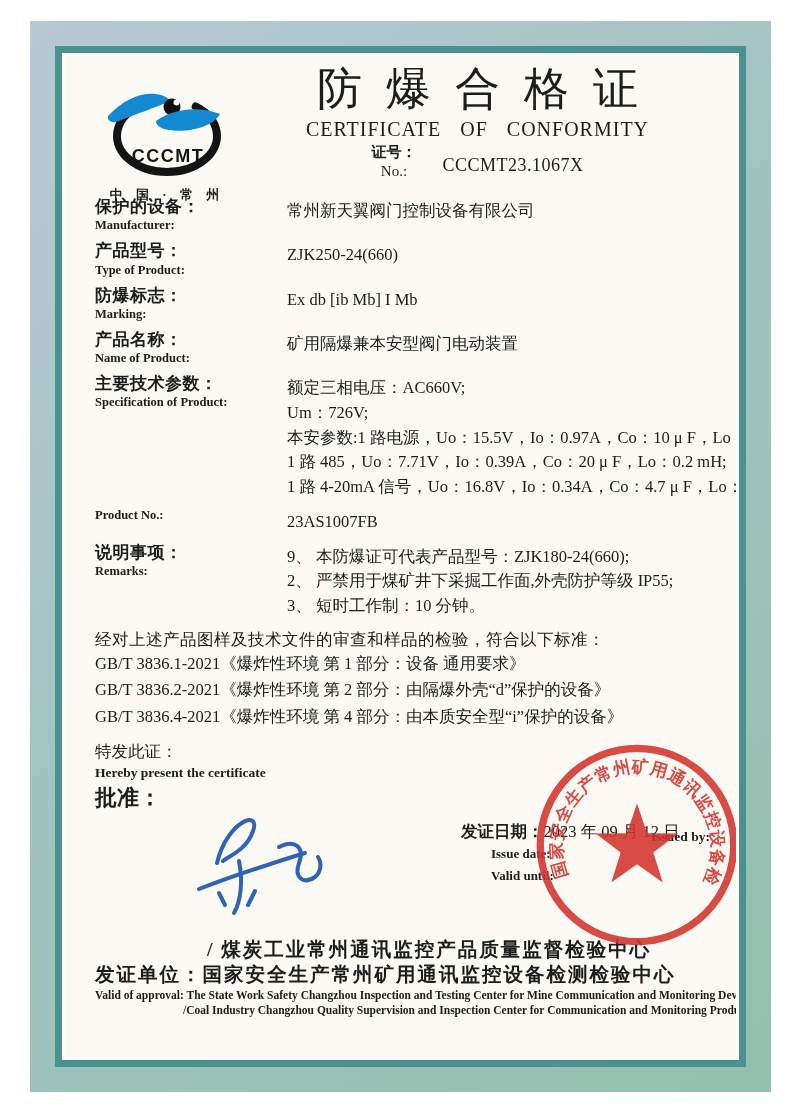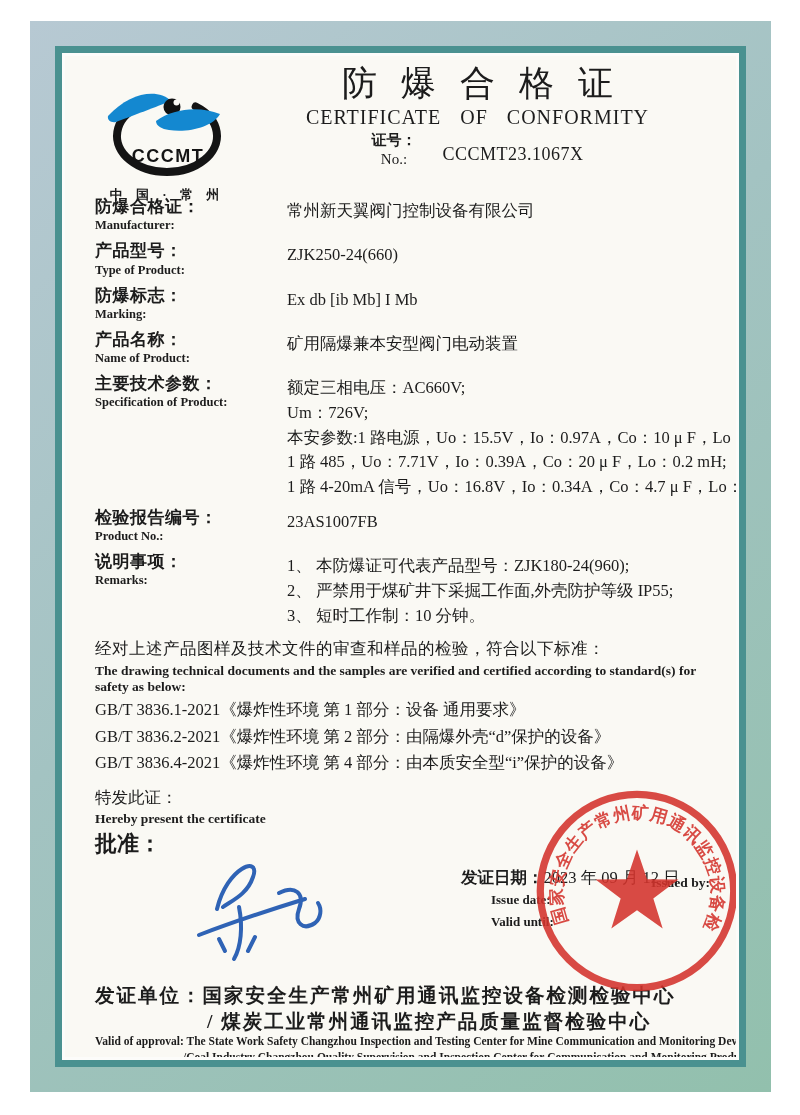--- a/index.html
+++ b/index.html
@@ -18,21 +18,21 @@
   .paper {
     background:#faf9f4; height:100%; position:relative; overflow:hidden;
     padding:8px 26px 6px 30px;
   }
 
   
   .header { position:relative; height:132px; }
   .logo { position:absolute; left:-6px; top:22px; width:156px; text-align:center; }
   .logo-region { font-size:13px; font-weight:700; letter-spacing:5px; margin-top:0px; }
   .title-wrap { margin-left:150px; text-align:center; }
-  .title-zh { font-size:35px; letter-spacing:24px; text-indent:24px; line-height:1.15; }
+  .title-zh { font-size:45px; letter-spacing:24px; text-indent:24px; line-height:1.15; }
   .title-en { font-size:20px; word-spacing:13px; letter-spacing:1px; margin-top:2px; }
   .certno { display:flex; justify-content:center; gap:26px; margin-top:2px; }
   .certno-labels div { font-size:15px; line-height:1.25; }
   .certno-labels .zh { font-weight:700; }
   .certno-value { font-size:18px; align-self:center; padding-top:8px; letter-spacing:0.5px; }
 
   
   .frow { display:flex; margin-bottom:7px; }
   .flabel { width:192px; flex:none; }
   .flabel .zh { font-size:17px; font-weight:700; letter-spacing:0.5px; line-height:1.25; }
@@ -94,21 +94,21 @@
             <div class="en">No.:</div>
           </div>
           <div class="certno-value">CCCMT23.1067X</div>
         </div>
       </div>
     </div>
 
     <div>
       <div class="frow">
         <div class="flabel">
-          <div class="zh">防爆合格证：</div>
+          <div class="zh">保护的设备：</div>
           <div class="en">Manufacturer:</div>
         </div>
         <div class="fvalue">常州新天翼阀门控制设备有限公司</div>
       </div>
       <div class="frow">
         <div class="flabel">
           <div class="zh">产品型号：</div>
           <div class="en">Type of Product:</div>
         </div>
         <div class="fvalue">ZJK250-24(660)</div>
@@ -135,41 +135,39 @@
         <div class="fvalue">
           <div class="line">额定三相电压：AC660V;</div>
           <div class="line">Um：726V;</div>
           <div class="line">本安参数:1 路电源，Uo：15.5V，Io：0.97A，Co：10 μ F，Lo：0.1 mH;</div>
           <div class="line">1 路 485，Uo：7.71V，Io：0.39A，Co：20 μ F，Lo：0.2 mH;</div>
           <div class="line">1 路 4-20mA 信号，Uo：16.8V，Io：0.34A，Co：4.7 μ F，Lo：0.1 mH。</div>
         </div>
       </div>
       <div class="frow">
         <div class="flabel">
-          <div class="zh">检验报告编号：</div>
           <div class="en">Product No.:</div>
         </div>
         <div class="fvalue">23AS1007FB</div>
       </div>
       <div class="frow">
         <div class="flabel">
           <div class="zh">说明事项：</div>
           <div class="en">Remarks:</div>
         </div>
         <div class="fvalue">
-          <div class="line">1、 本防爆证可代表产品型号：ZJK180-24(960);</div>
+          <div class="line">9、 本防爆证可代表产品型号：ZJK180-24(660);</div>
           <div class="line">2、 严禁用于煤矿井下采掘工作面,外壳防护等级 IP55;</div>
           <div class="line">3、 短时工作制：10 分钟。</div>
         </div>
       </div>
     </div>
 
     <div class="standards">
       <div class="std-zh">经对上述产品图样及技术文件的审查和样品的检验，符合以下标准：</div>
-      <div class="std-en">The drawing technical documents and the samples are verified and certified according to standard(s) for safety as below:</div>
       <div class="std-item">GB/T 3836.1-2021《爆炸性环境 第 1 部分：设备 通用要求》</div>
       <div class="std-item">GB/T 3836.2-2021《爆炸性环境 第 2 部分：由隔爆外壳“d”保护的设备》</div>
       <div class="std-item">GB/T 3836.4-2021《爆炸性环境 第 4 部分：由本质安全型“i”保护的设备》</div>
       <div class="present-zh">特发此证：</div>
       <div class="present-en">Hereby present the certificate</div>
     </div>
 
     <div class="approval">
       <div class="approve-zh">批准：</div>
       <div class="approve-en">Issued by:</div>
@@ -199,21 +197,21 @@
         </defs>
         <circle cx="100" cy="100" r="93" fill="none" stroke="#d4332c" stroke-width="7"></circle>
         <polygon points="100,60 90.3,88.7 60.1,89 84.3,107.1 75.3,136 100,118.5 124.7,136 115.7,107.1 139.9,89 109.7,88.7" fill="#d4332c"></polygon>
         <text font-size="16.5" font-weight="bold" fill="#d4332c" letter-spacing="0.5">
           <textPath href="#sealArc" xlink:href="#sealArc">国家安全生产常州矿用通讯监控设备检测检验中心</textPath>
         </text>
       </svg>
     </div>
 
     <div class="issuer">
+      <div class="issuer-zh l2">/ 煤炭工业常州通讯监控产品质量监督检验中心</div>
       <div class="issuer-zh"><span>发证单位：</span><span>国家安全生产常州矿用通讯监控设备检测检验中心</span></div>
-      <div class="issuer-zh l2">/ 煤炭工业常州通讯监控产品质量监督检验中心</div>
       <div class="issuer-en"><span>Valid of approval:</span> <span>The State Work Safety Changzhou Inspection and Testing Center for Mine Communication and Monitoring Devices</span></div>
       <div class="issuer-en l2">/Coal Industry Changzhou Quality Supervision and Inspection Center for Communication and Monitoring Products</div>
     </div>
 
   </div>
  </div>
 </div>
 
 </body></html>

